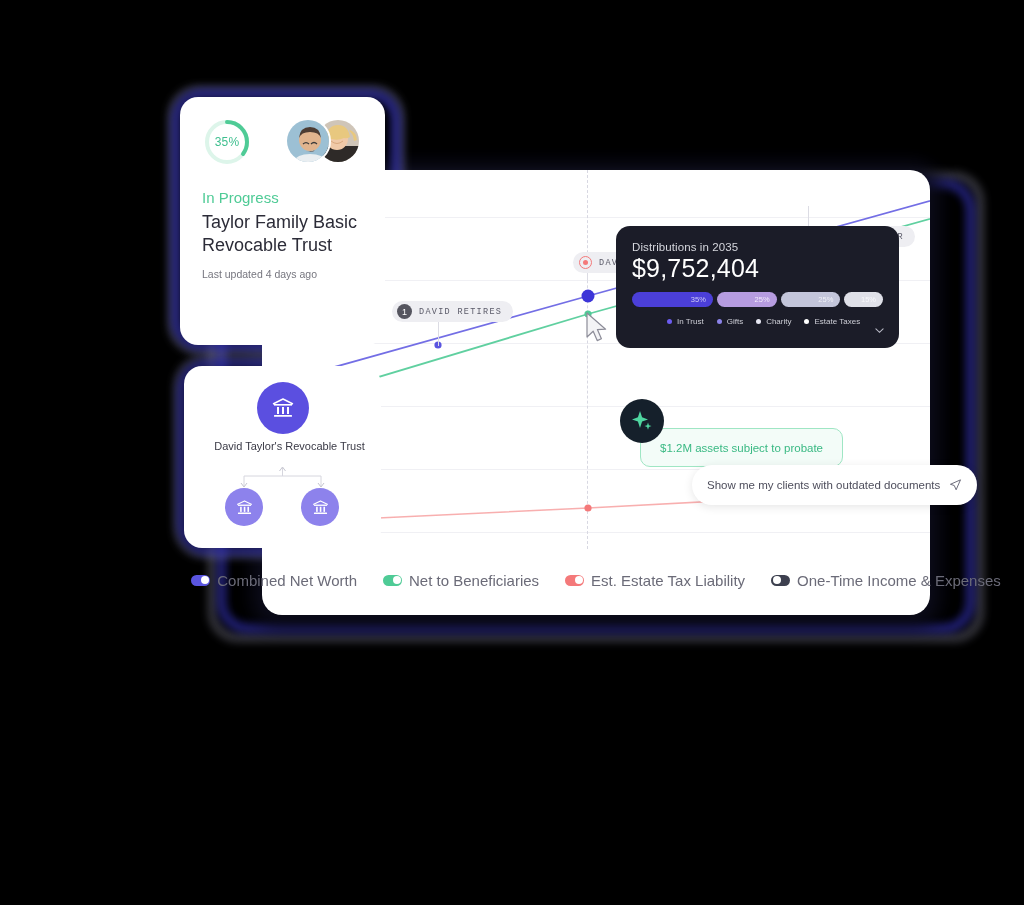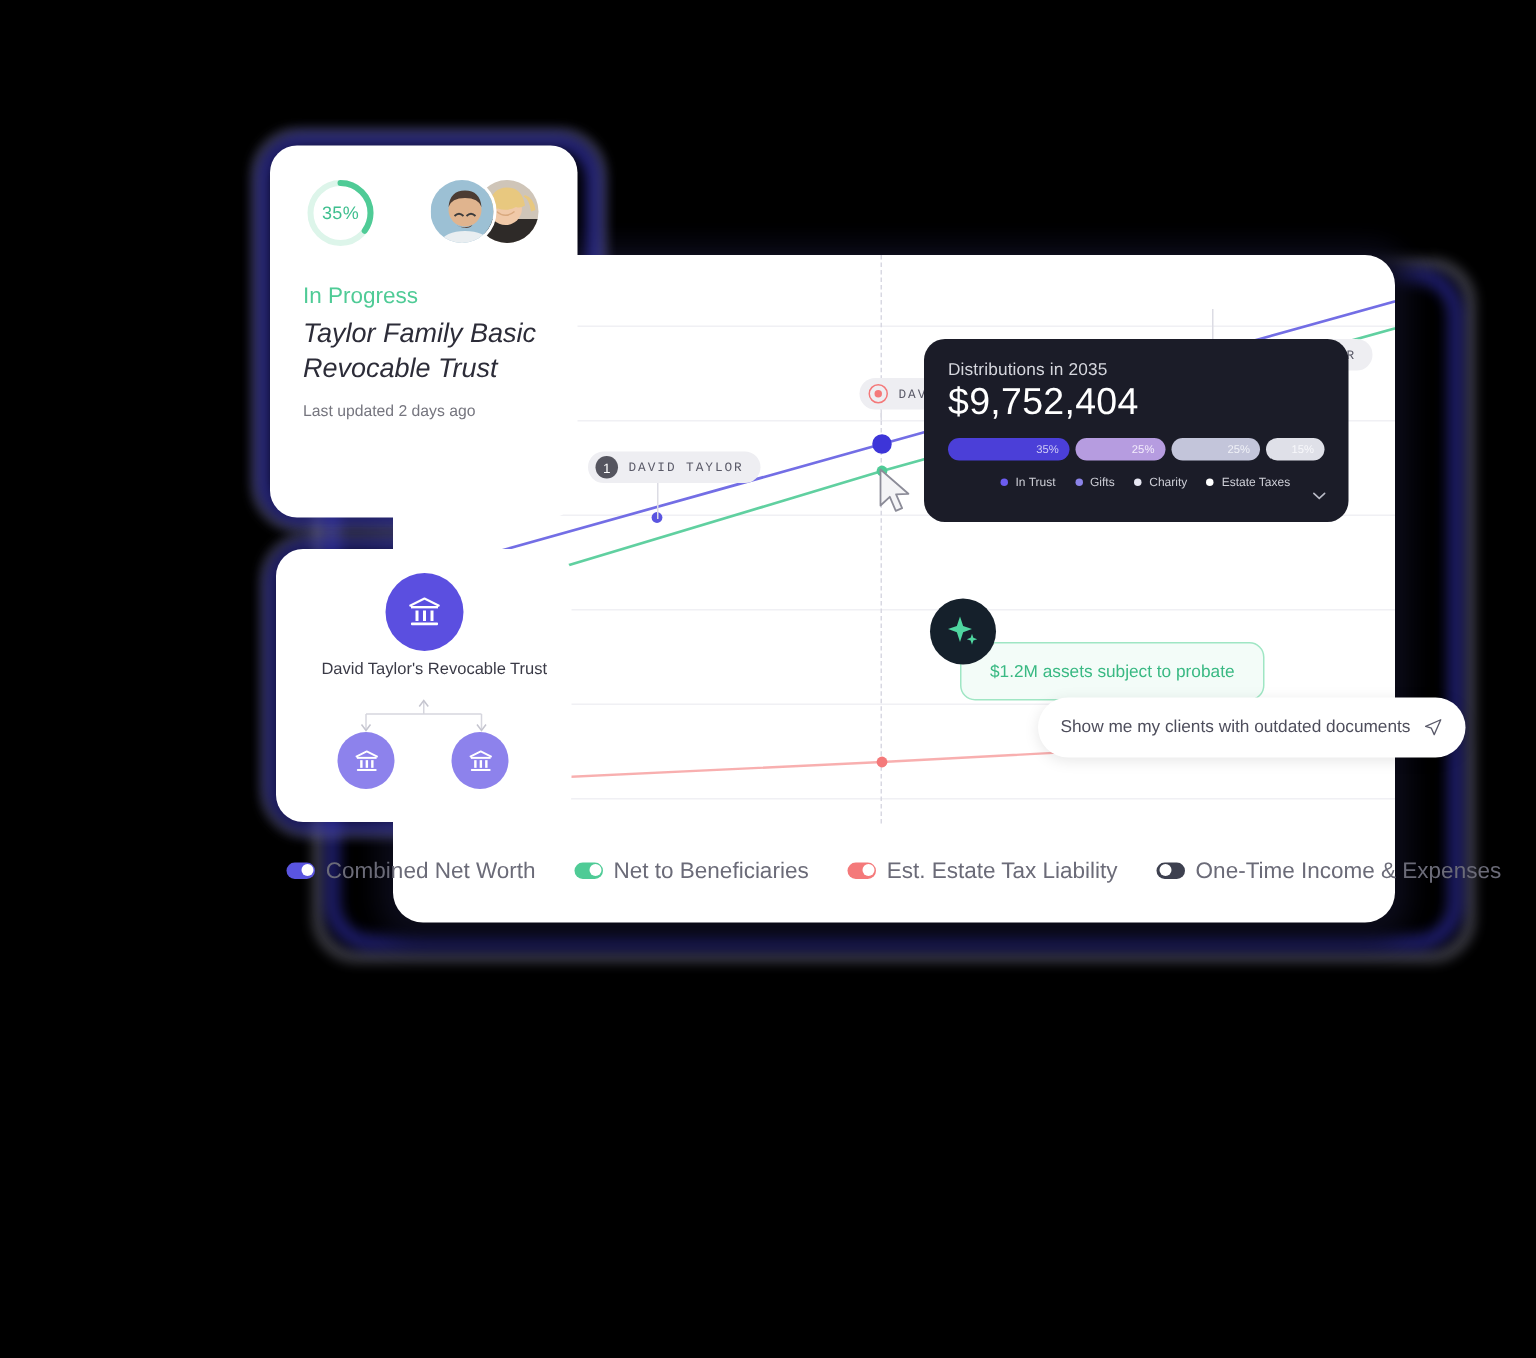--- a/index.html
+++ b/index.html
@@ -132,21 +132,21 @@
     font-size: 12px; color: #3fbf8f; letter-spacing: .2px;
   }
   .avatars { position: relative; width: 78px; height: 48px; }
   .av {
     position: absolute; top: 0; width: 46px; height: 46px; border-radius: 50%;
     border: 2px solid #fff; overflow: hidden;
   }
   .av.a { left: 0; }
   .av.b { left: 30px; }
   .status { margin-top: 22px; font-size: 15px; color: #4fcb96; }
-  .title { margin-top: 5px; font-size: 18px; line-height: 23px; color: #2c2c38; font-weight: 400; font-style: italic; }
+  .title { margin-top: 5px; font-size: 18px; line-height: 23px; color: #2c2c38; font-weight: 400; }
   .subtitle { margin-top: 11px; font-size: 10.5px; color: #76767f; }
 
   
   #trust-card {
     position: absolute;
     left: 184px; top: 366px;
     width: 197px; height: 182px;
     background: #fff;
     border-radius: 18px;
   }
@@ -258,21 +258,21 @@
         <circle cx="326" cy="338" r="3.6" fill="#f4797a"></circle>
       </svg>
 
       <div class="pill-stem" style="left:176px;top:142px;height:34px;"></div>
       <div class="pill-stem" style="left:325px;top:82px;height:28px;"></div>
       <div class="pill-stem" style="left:546px;top:36px;height:24px;"></div>
     </div>
 
     <div class="pill" style="left:130px;top:131px;">
       <span class="num">1</span>
-      <span>DAVID  TAYLOR</span>
+      <span>DAVID  RETIRES</span>
     </div>
 
     <div class="pill" style="left:311px;top:82px;padding-left:6px;">
       <span class="xmark">
           <i></i>
         </span>
       <span>DAVID</span>
     </div>
 
     <div class="pill" style="left:520px;top:24px;padding-left:6px;margin-top:32px;">
@@ -399,21 +399,21 @@
             <path d="M12 18 q1-11 11-11 q10 0 11 11 q-2-6-11-6 q-9 0-11 6" fill="#4c3c33"></path>
             <path d="M16 24 q3-3 6 0 M24 24 q3-3 6 0" fill="none" stroke="#3b3b3b" stroke-width="1.2"></path>
             <path d="M17 30 q6 3 11 0 q-3 4-11 0" fill="#5a4338"></path>
           </svg>
         </div>
       </div>
     </div>
 
     <div class="status">In Progress</div>
     <div class="title">Taylor Family Basic Revocable Trust</div>
-    <div class="subtitle">Last updated 2 days ago</div>
+    <div class="subtitle">Last updated 4 days ago</div>
   </div>
 
   <div id="trust-card">
     <div class="node-main">
       <svg width="26" height="26" viewBox="0 0 26 26">
         <path d="M3 9 L13 4 L23 9" fill="none" stroke="#fff" stroke-width="1.4" stroke-linejoin="round"></path>
         <rect x="4" y="9" width="18" height="1.6" fill="#fff"></rect>
         <rect x="7" y="12" width="2" height="7" fill="#fff"></rect>
         <rect x="12" y="12" width="2" height="7" fill="#fff"></rect>
         <rect x="17" y="12" width="2" height="7" fill="#fff"></rect>

